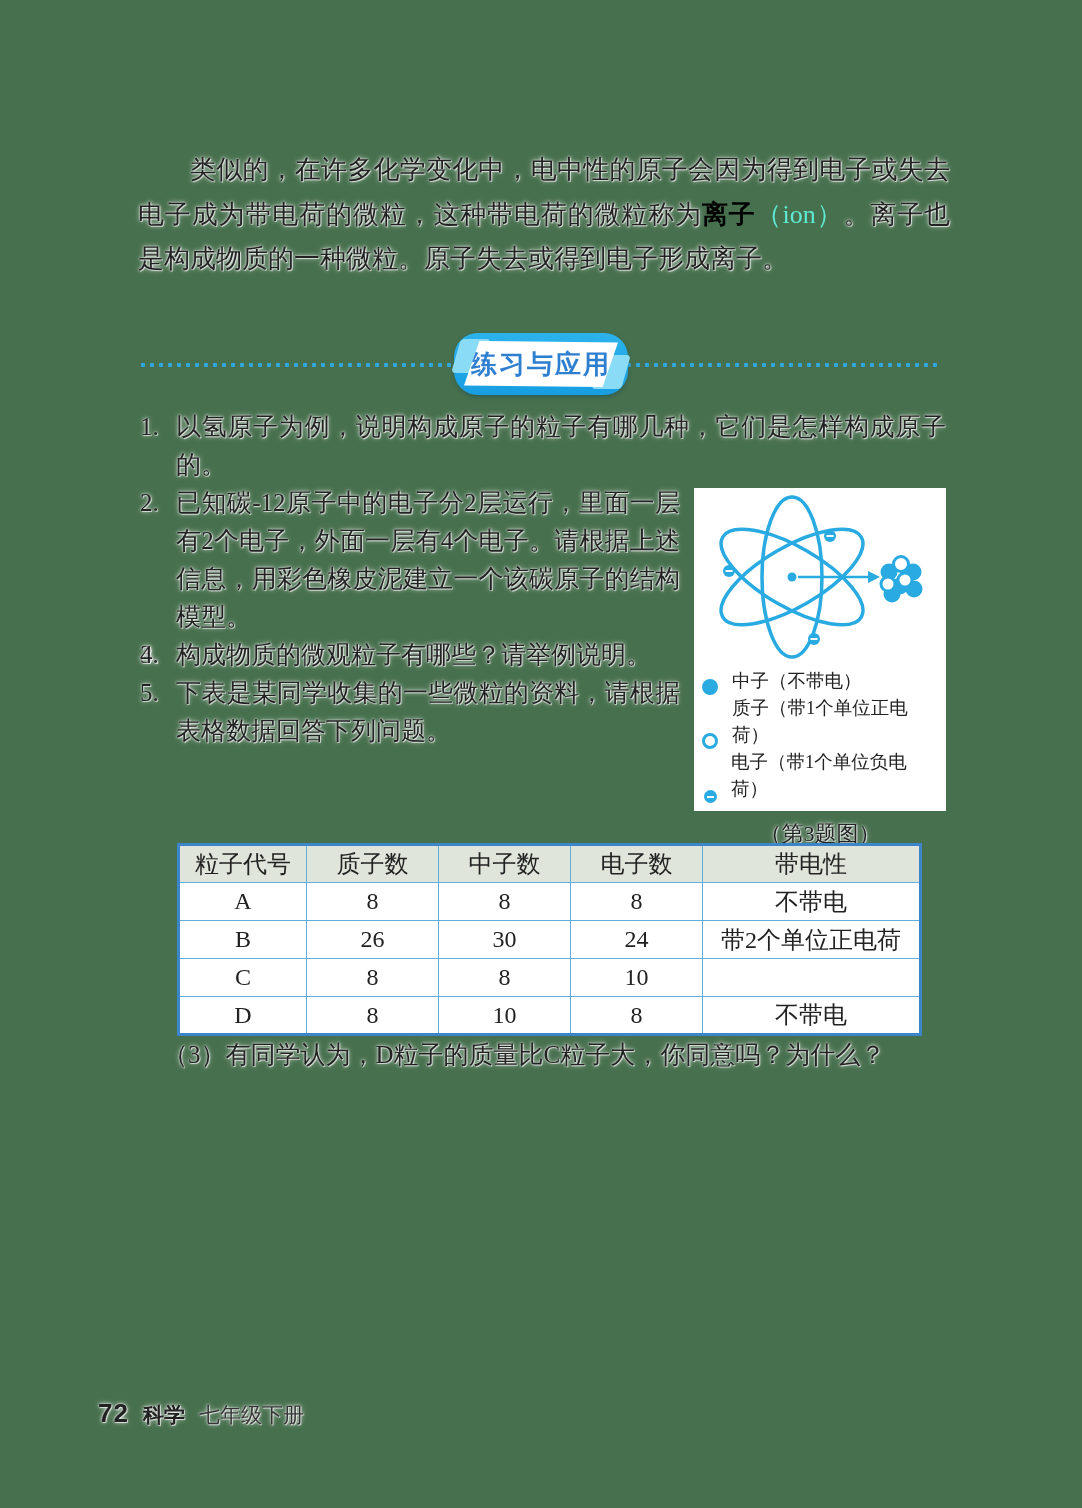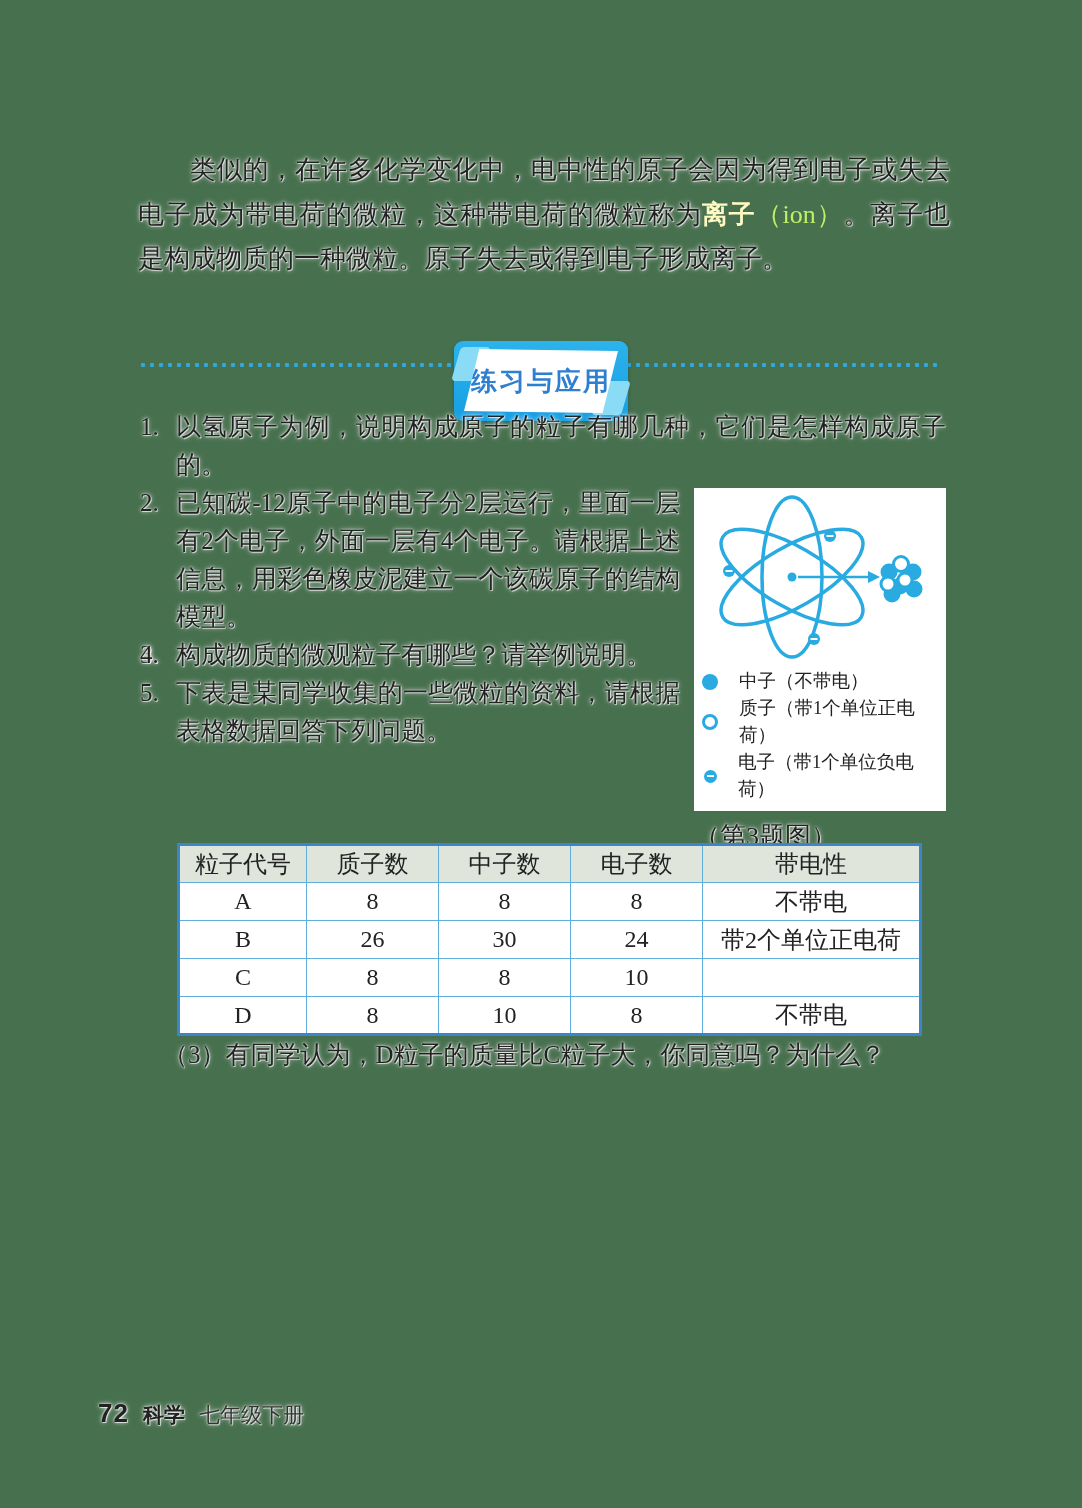--- a/index.html
+++ b/index.html
@@ -12,37 +12,37 @@
     overflow:hidden;
   }
   .halo { text-shadow: 0 0 2px #fff, 0 0 5px rgba(255,255,255,.85), 1px 1px 0 rgba(255,255,255,.55); }
 
   
   .intro {
     position:absolute; left:138px; top:148px; width:812px;
     font-size:26px; line-height:44px; text-align:justify; text-indent:2em;
   }
   .ion-term {
-    color:#fef9c3; font-weight:bold;
+    color:#000000; font-weight:bold;
     font-family:"Liberation Sans","DejaVu Sans",sans-serif;
     text-shadow:none;
   }
-  .ion-en { color:#bef264; text-shadow:none; }
+  .ion-en { color:#5eead4; text-shadow:none; }
 
   
   .banner-row { position:absolute; left:140px; top:333px; width:802px; height:64px; }
   .dotted-line {
     position:absolute; left:0; right:0; top:29px; height:6px;
     background-image:radial-gradient(circle 2.2px at 3px 3px, #2FA8E0 95%, transparent);
     background-size:9px 6px; background-repeat:repeat-x;
   }
   .banner {
-    position:absolute; left:50%; top:8px; transform:translateX(-50%);
-    width:174px; height:80px; background:linear-gradient(#2CB3EC,#179EE2);
-    border-radius:9px; box-shadow:0 2px 4px rgba(0,60,90,.35);
+    position:absolute; left:50%; top:0; transform:translateX(-50%);
+    width:174px; height:62px; background:linear-gradient(#2CB3EC,#179EE2);
+    border-radius:24px; box-shadow:0 2px 4px rgba(0,60,90,.35);
   }
   .banner::before, .banner::after {
     content:""; position:absolute; width:30px; height:34px; background:#8ADCF6; z-index:0;
   }
   .banner::before { left:2px; top:6px; transform:skewX(-16deg); border-radius:4px; }
   .banner::after  { right:2px; bottom:6px; transform:skewX(-16deg); border-radius:4px; }
   .banner-inner {
     position:absolute; left:10px; right:10px; top:8px; bottom:8px; z-index:1;
     background:#fff; clip-path:polygon(10% 0, 100% 3%, 90% 100%, 0 97%);
     display:flex; align-items:center; justify-content:center;
@@ -54,27 +54,27 @@
 
   
   .exercises { position:absolute; left:140px; top:408px; width:806px; font-size:25px; display:flow-root; }
   .q-item { position:relative; padding-left:36px; line-height:38px; text-align:justify; }
   .q-num { position:absolute; left:0; top:0; }
 
   
   .figure-float { float:right; width:252px; margin:4px 0 6px 14px; }
   .figure-box { background:#fff; width:252px; padding:4px 8px 8px 8px; }
   .legend { margin-top:2px; }
-  .legend-row { display:flex; align-items:center; gap:21px; line-height:27px; font-size:18.5px; color:#222; }
+  .legend-row { display:flex; align-items:flex-end; gap:14px; line-height:27px; font-size:18.5px; color:#222; }
   .sym { flex:0 0 auto; display:inline-block; }
   .sym-neutron { width:16px; height:16px; border-radius:50%; background:#29ABE2; }
   .sym-proton { width:16px; height:16px; border-radius:50%; background:#fff; border:3.5px solid #29ABE2; }
   .sym-electron { position:relative; width:13px; height:13px; border-radius:50%; background:#29ABE2; margin-left:2px; }
   .sym-electron::after { content:""; position:absolute; left:3px; right:3px; top:5.5px; height:2px; background:#fff; }
-  .figure-caption { text-align:left; font-size:26px; margin-top:8px; }
+  .figure-caption { text-align:center; font-size:22px; margin-top:8px; }
 
   
   .table-wrap { position:absolute; left:177px; top:843px; }
   table { border-collapse:collapse; border:3px solid #3C85C8; background:#fff; }
   th, td {
     border:1.5px solid #5FAEDC; text-align:center; font-weight:normal;
     font-size:24px; height:38px; padding:0 6px;
   }
   th { background:#DFE5DB; }
   .col0{width:128px;} .col1{width:132px;} .col2{width:132px;} .col3{width:132px;} .col4{width:218px;}

